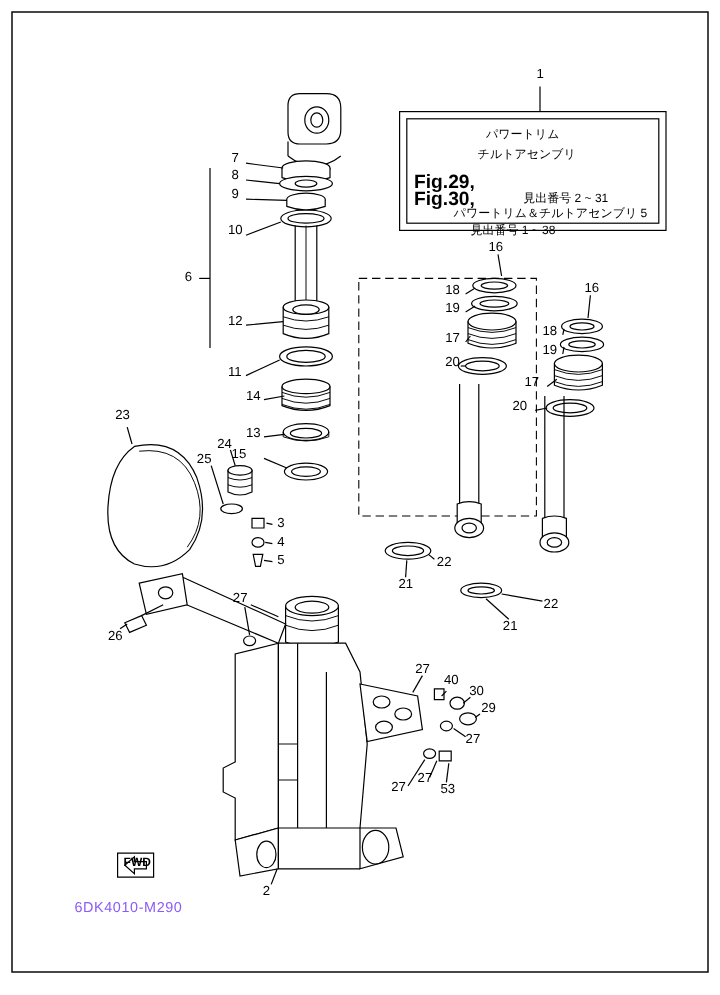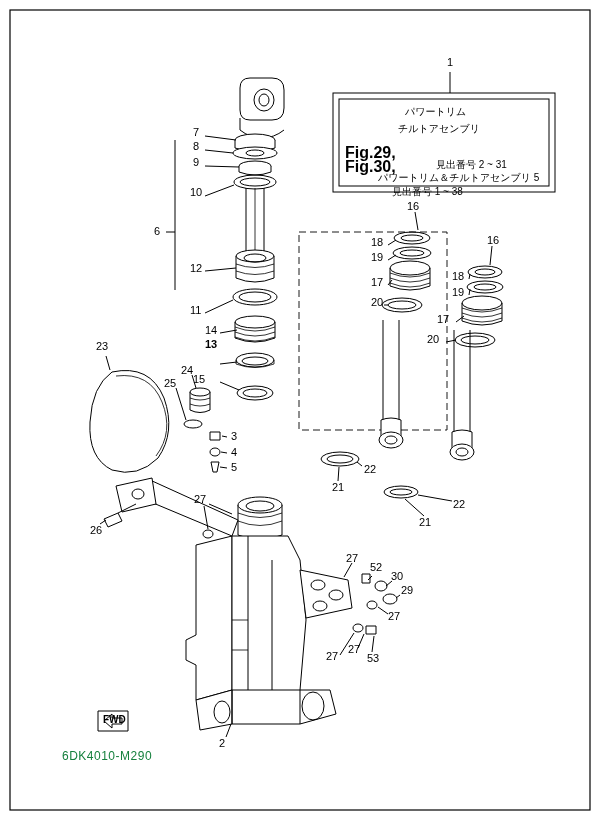--- a/index.html
+++ b/index.html
@@ -1,21 +1,21 @@
 <!DOCTYPE html>
 <html><head>
 <meta charset="utf-8">
 <style>
   html,body{margin:0;padding:0;background:#ffffff;}
   body{font-family:"Liberation Sans",sans-serif;}
   #page{position:relative;width:600px;height:829px;background:#fff;overflow:hidden;}
   .lbl{position:absolute;font-size:11px;color:#000;white-space:nowrap;}
   .lblbold{position:absolute;font-size:16px;color:#000;white-space:nowrap;font-weight:bold;}
   .jp{position:absolute;font-size:10px;color:#000;white-space:nowrap;}
-  .partcode{position:absolute;font-size:12px;color:#15803d;letter-spacing:0.5px;}
+  .partcode{position:absolute;font-size:12px;color:#8b5cf6;letter-spacing:0.5px;}
   svg{position:absolute;left:0;top:0;}
   .ln{stroke:#000;stroke-width:1;fill:none;}
   .lnthin{stroke:#000;stroke-width:0.8;fill:none;}
   .fillw{fill:#fff;stroke:#000;stroke-width:1;}
   .fillnone{fill:none;stroke:#000;stroke-width:1;}
   .dash{stroke:#000;stroke-width:0.9;fill:none;stroke-dasharray:7 4;}
   .frame{fill:none;stroke:#000;stroke-width:1.2;}
 </style>
 </head>
 <body>
@@ -237,21 +237,21 @@
 
   <div class="lbl" style="left:447px;top:56px;">1</div>
   <div class="lbl" style="left:193px;top:126px;">7</div>
   <div class="lbl" style="left:193px;top:140px;">8</div>
   <div class="lbl" style="left:193px;top:156px;">9</div>
   <div class="lbl" style="left:190px;top:186px;">10</div>
   <div class="lbl" style="left:154px;top:225px;">6</div>
   <div class="lbl" style="left:190px;top:262px;">12</div>
   <div class="lbl" style="left:190px;top:304px;">11</div>
   <div class="lbl" style="left:205px;top:324px;">14</div>
-  <div class="lbl" style="left:205px;top:338px;font-weight:bold;">13</div>
+  <div class="lbl" style="left:205px;top:355px;">13</div>
   <div class="lbl" style="left:193px;top:373px;">15</div>
   <div class="lbl" style="left:96px;top:340px;">23</div>
   <div class="lbl" style="left:181px;top:364px;">24</div>
   <div class="lbl" style="left:164px;top:377px;">25</div>
   <div class="lbl" style="left:231px;top:430px;">3</div>
   <div class="lbl" style="left:231px;top:446px;">4</div>
   <div class="lbl" style="left:231px;top:461px;">5</div>
   <div class="lbl" style="left:90px;top:524px;">26</div>
   <div class="lbl" style="left:194px;top:493px;">27</div>
   <div class="lbl" style="left:219px;top:737px;">2</div>
@@ -264,21 +264,21 @@
   <div class="lbl" style="left:371px;top:296px;">20</div>
   <div class="lbl" style="left:452px;top:270px;">18</div>
   <div class="lbl" style="left:452px;top:286px;">19</div>
   <div class="lbl" style="left:437px;top:313px;">17</div>
   <div class="lbl" style="left:427px;top:333px;">20</div>
   <div class="lbl" style="left:364px;top:463px;">22</div>
   <div class="lbl" style="left:332px;top:481px;">21</div>
   <div class="lbl" style="left:453px;top:498px;">22</div>
   <div class="lbl" style="left:419px;top:516px;">21</div>
   <div class="lbl" style="left:346px;top:552px;">27</div>
-  <div class="lbl" style="left:370px;top:561px;">52</div>
+  <div class="lbl" style="left:370px;top:561px;">40</div>
   <div class="lbl" style="left:391px;top:570px;">30</div>
   <div class="lbl" style="left:401px;top:584px;">29</div>
   <div class="lbl" style="left:388px;top:610px;">27</div>
   <div class="lbl" style="left:326px;top:650px;">27</div>
   <div class="lbl" style="left:348px;top:643px;">27</div>
   <div class="lbl" style="left:367px;top:652px;">53</div>
 
   <div class="lbl" style="left:103px;top:714px;font-size:10px;font-weight:bold;letter-spacing:0;">FWD</div>
   <div class="partcode" style="left:62px;top:749px;">6DK4010-M290</div>
 

